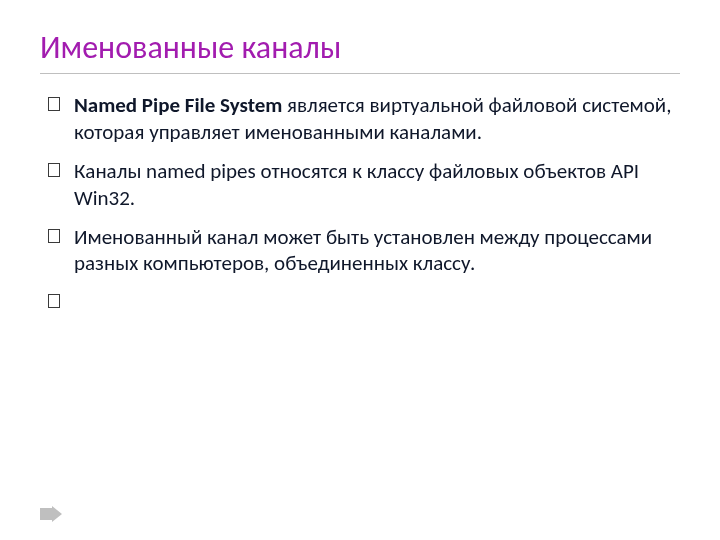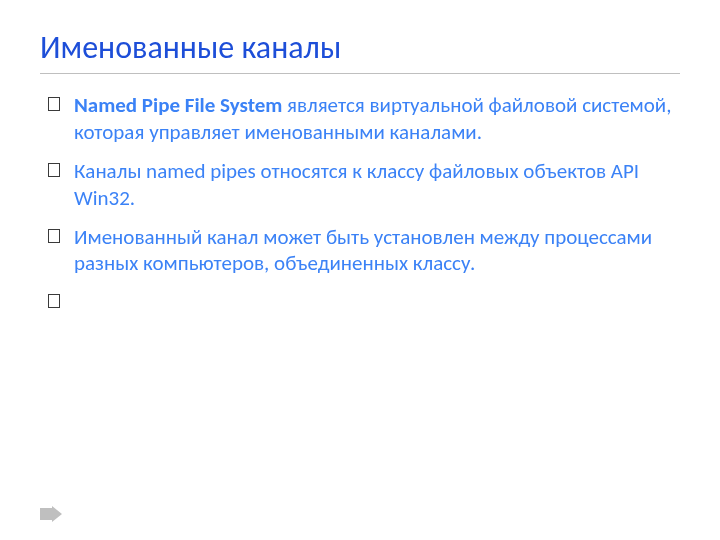--- a/index.html
+++ b/index.html
@@ -15,37 +15,37 @@
   .slide {
     box-sizing: border-box;
     width: 720px;
     height: 540px;
     padding: 28px 40px 20px 40px;
     position: relative;
   }
   .title {
     font-size: 32px;
     font-weight: 400;
-    color: #1d4ed8;
+    color: #a21caf;
     border-bottom: 1px solid #bfbfbf;
     padding-bottom: 6px;
     margin-bottom: 18px;
   }
   ul.body {
     list-style: none;
     padding: 0;
     margin: 0 6px 0 8px;
   }
   ul.body > li {
     position: relative;
     padding-left: 26px;
     margin-bottom: 12px;
     font-size: 21px;
     line-height: 1.28;
-    color: #3b82f6;
+    color: #0f172a;
   }
   .bullet-box {
     position: absolute;
     left: 0;
     top: 5px;
     width: 12px;
     height: 14px;
     border: 1px solid #3a3a3a;
     box-sizing: border-box;
   }

